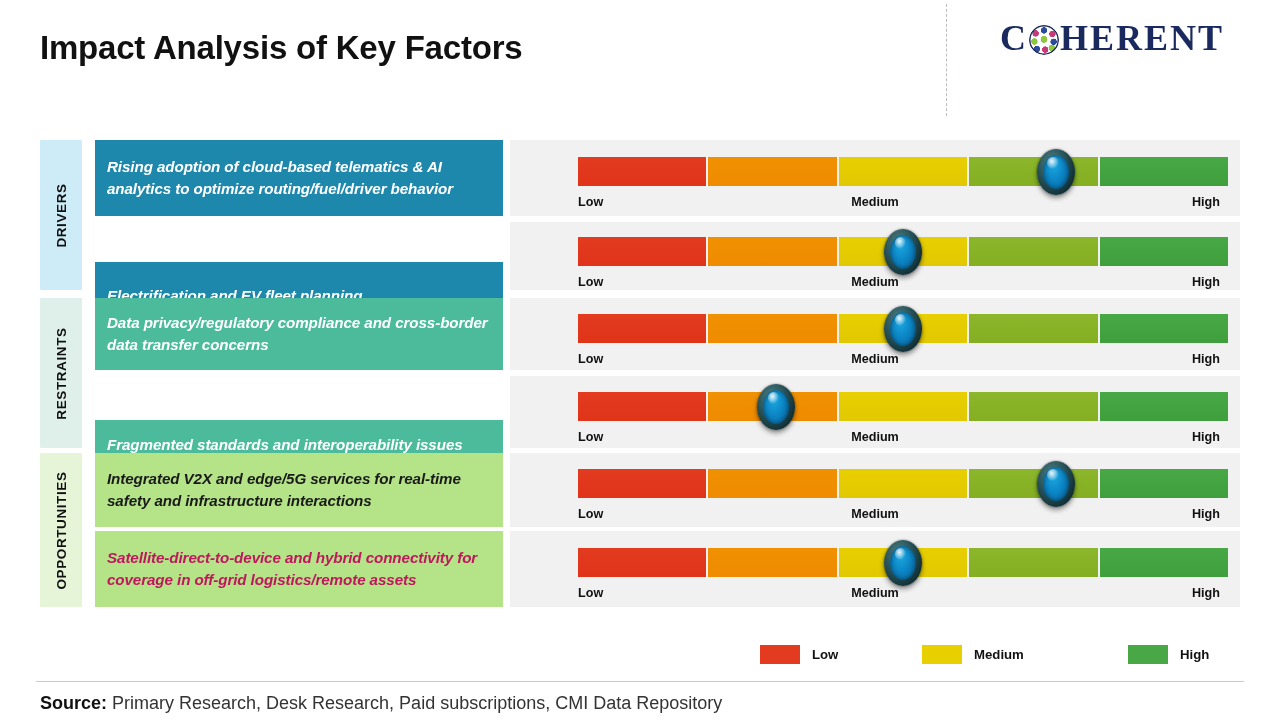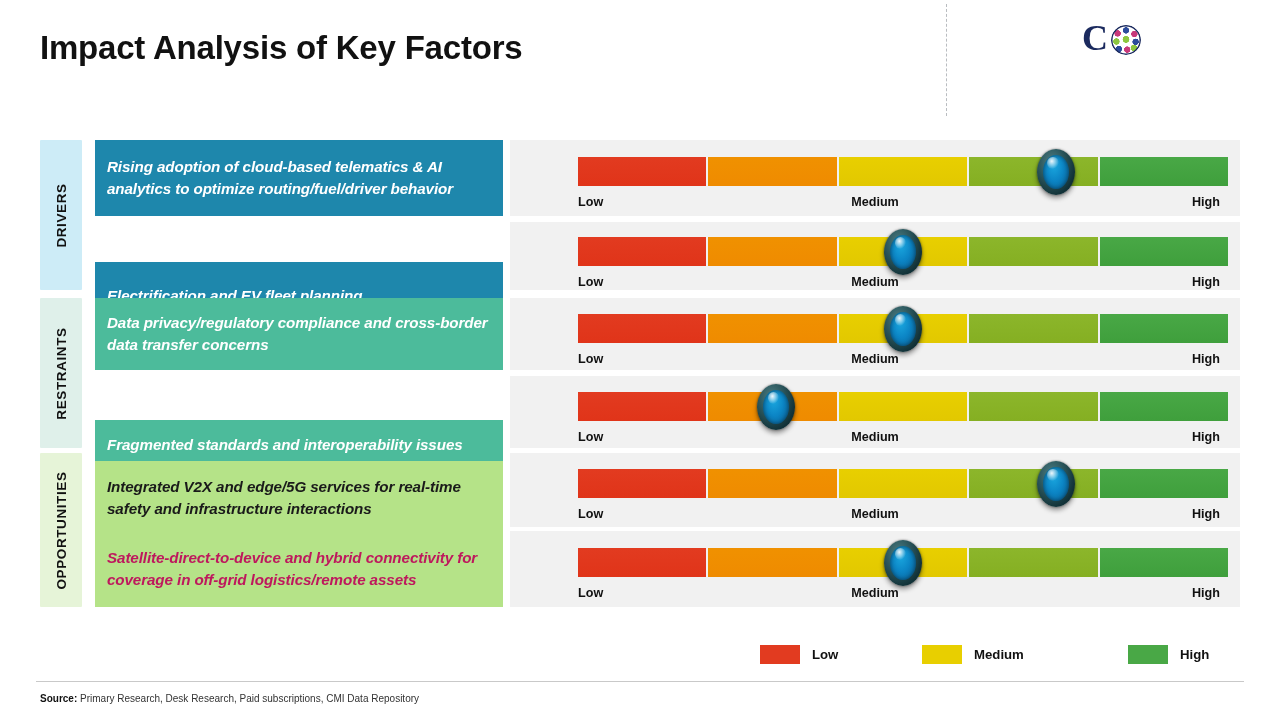--- a/index.html
+++ b/index.html
@@ -123,38 +123,39 @@
   
   .legend{position:absolute;left:760px;top:645px;width:440px;height:24px;}
   .legend-item{position:absolute;display:flex;align-items:center;gap:12px;}
   .legend-swatch{width:40px;height:19px;}
   .legend-text{font-size:13.2px;font-weight:bold;color:#111111;}
 
   
   .footer-rule{position:absolute;left:36px;top:681px;width:1208px;height:1px;background:#c9c9c9;}
   .source{
     position:absolute;left:40px;top:693px;
-    font-size:10px;color:#333333;white-space:nowrap;
+    font-size:18px;color:#333333;white-space:nowrap;
   }
   .source b{color:#111111;}
 </style>
 </head>
 <body>
 
 <div class="page">
 
   <div class="title-block">
     <div class="title-main">Impact Analysis of Key Factors</div>
   </div>
 
   <div class="logo-divider"></div>
   <div class="logo">
     <div class="logo-top">
       <span>C</span>
       <span class="logo-globe"></span>
+      <span>HERENT</span>
     </div>
   </div>
 
   <div class="matrix">
       <div class="cat-strip" style="top: 0px; height: 150px; background: rgb(205, 236, 247);">
         <div class="cat-label">
           <span>DRIVERS</span>
         </div>
       </div>
       <div class="factor-box" style="top: 0px; height: 76px; background: rgb(30, 135, 172);">
@@ -240,21 +241,21 @@
           <div class="outer"></div>
           <div class="mid"></div>
           <div class="gloss"></div>
         </div>
       </div>
       <div class="cat-strip" style="top: 313px; height: 154px; background: rgb(230, 244, 216);">
         <div class="cat-label">
           <span>OPPORTUNITIES</span>
         </div>
       </div>
-      <div class="factor-box" style="top: 321px; height: 74px; background: rgb(181, 227, 136);">
+      <div class="factor-box" style="top: 313px; height: 74px; background: rgb(181, 227, 136);">
         <p style="color: rgb(26, 26, 26);">Integrated V2X and edge/5G services for real-time safety and infrastructure interactions</p>
       </div>
       <div class="gauge-panel" style="top: 313px; height: 74px;">
         <div class="gauge-track" style="top: 16px;">
           <div class="seg s1"></div>
           <div class="seg s2"></div>
           <div class="seg s3"></div>
           <div class="seg s4"></div>
           <div class="seg s5"></div>
         </div>

